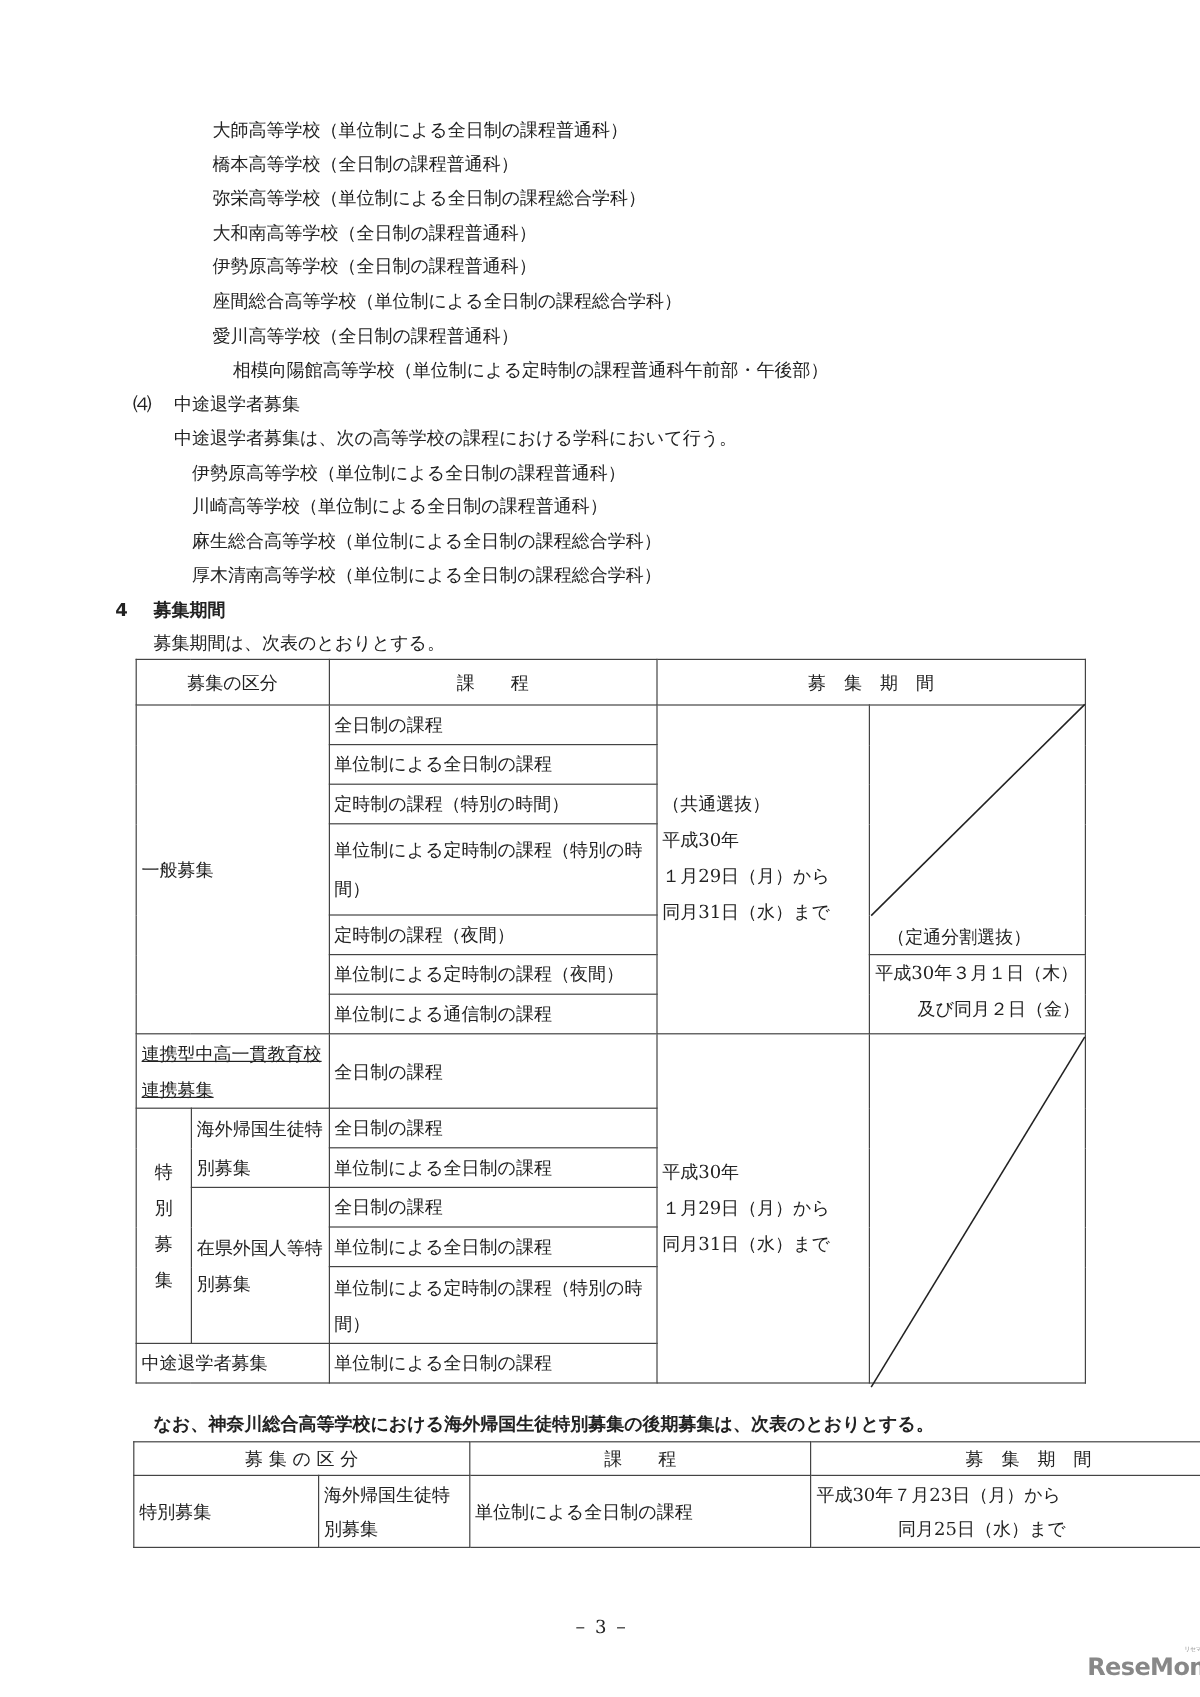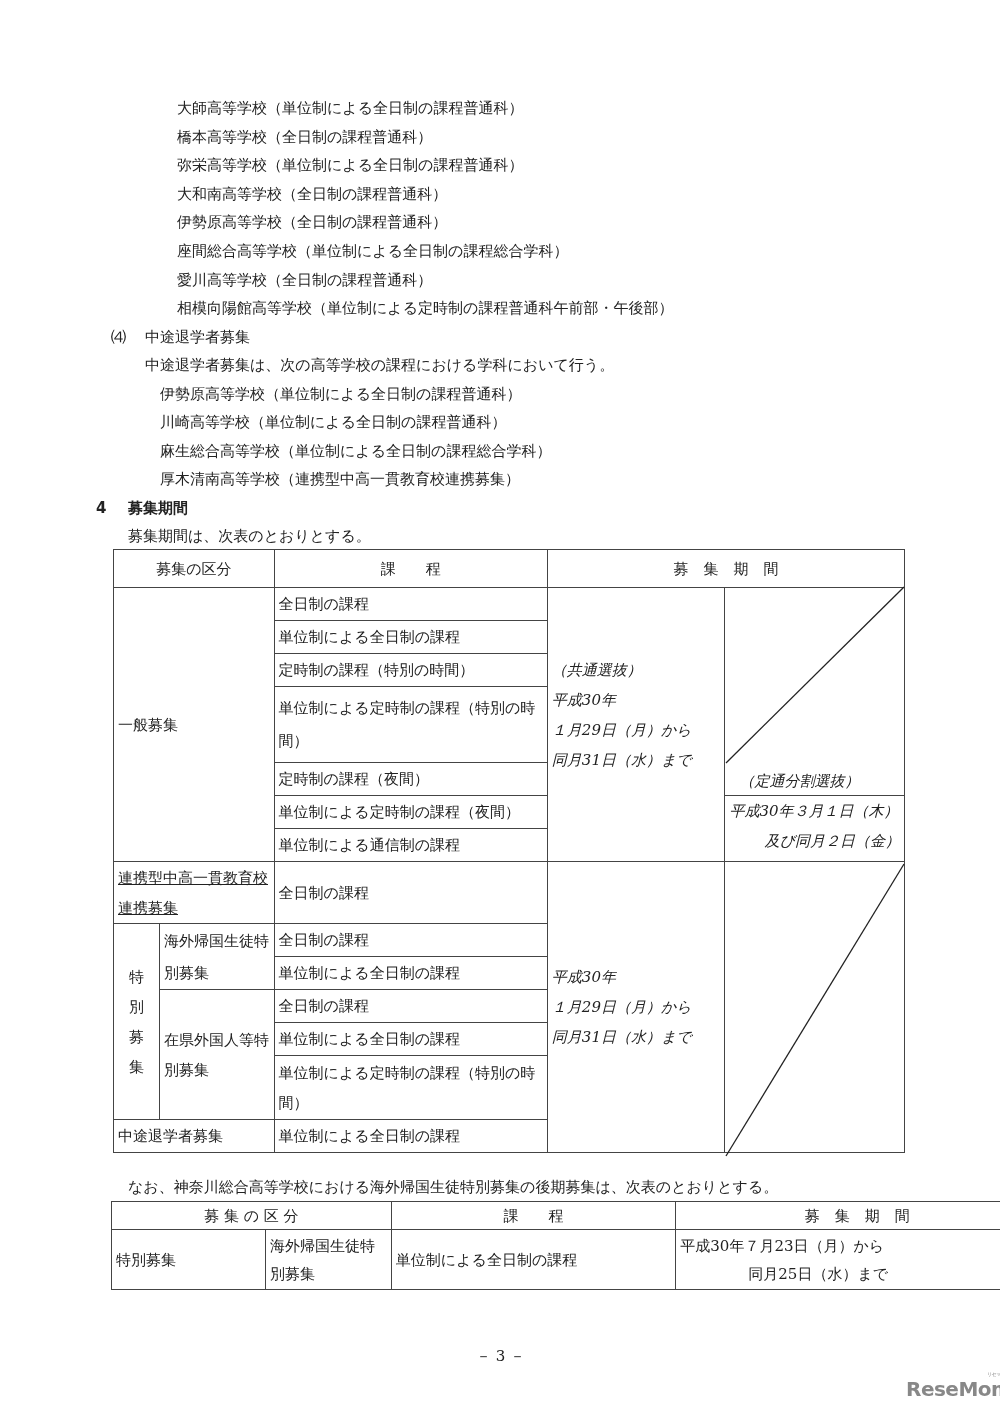--- a/index.html
+++ b/index.html
@@ -9,44 +9,44 @@
   .bold { font-family: "DejaVu Sans", "Liberation Sans", sans-serif; font-weight: bold; }
   table.t { position: absolute; border-collapse: collapse; font-size: 15px; }
   table.t td { border: 1.5px solid #444; padding: 0 4px; vertical-align: middle; line-height: 30px; }
   .c { text-align: center; }
   .diag { position: absolute; pointer-events: none; }
   .pg { position: absolute; left: 476px; top: 1347px; font-size: 15px; }
   .logo { position: absolute; left: 906px; top: 1377px; font-family: "DejaVu Sans", sans-serif;
           font-weight: bold; font-size: 20px; color: #888; letter-spacing: -0.5px; }
   .logo small { position: absolute; right: 6px; top: -6px; font-size: 5px; font-weight: normal; }
   .vert { line-height: 32px; text-align: center; }
-  .period { line-height: 32px; font-style: italic; }
+  .period { line-height: 32px; }
 </style>
 </head>
 <body>
 
 <div>
   <div class="line" style="left:177px;top:98px;">大師高等学校（単位制による全日制の課程普通科）</div>
   <div class="line" style="left:177px;top:127px;">橋本高等学校（全日制の課程普通科）</div>
-  <div class="line" style="left:177px;top:155px;">弥栄高等学校（単位制による全日制の課程普通科）</div>
+  <div class="line" style="left:177px;top:155px;">弥栄高等学校（単位制による全日制の課程総合学科）</div>
   <div class="line" style="left:177px;top:184px;">大和南高等学校（全日制の課程普通科）</div>
   <div class="line" style="left:177px;top:212px;">伊勢原高等学校（全日制の課程普通科）</div>
   <div class="line" style="left:177px;top:241px;">座間総合高等学校（単位制による全日制の課程総合学科）</div>
   <div class="line" style="left:177px;top:270px;">愛川高等学校（全日制の課程普通科）</div>
-  <div class="line" style="left:177px;top:298px;">相模向陽館高等学校（単位制による定時制の課程普通科午前部・午後部）</div>
+  <div class="line" style="left:194px;top:298px;">相模向陽館高等学校（単位制による定時制の課程普通科午前部・午後部）</div>
 </div>
 
 <div class="line" style="left:111px;top:327px;">⑷</div>
 <div class="line" style="left:145px;top:327px;">中途退学者募集</div>
 <div class="line" style="left:145px;top:355px;">中途退学者募集は、次の高等学校の課程における学科において行う。</div>
 <div>
   <div class="line" style="left:160px;top:384px;">伊勢原高等学校（単位制による全日制の課程普通科）</div>
   <div class="line" style="left:160px;top:412px;">川崎高等学校（単位制による全日制の課程普通科）</div>
   <div class="line" style="left:160px;top:441px;">麻生総合高等学校（単位制による全日制の課程総合学科）</div>
-  <div class="line" style="left:160px;top:469px;">厚木清南高等学校（連携型中高一貫教育校連携募集）</div>
+  <div class="line" style="left:160px;top:469px;">厚木清南高等学校（単位制による全日制の課程総合学科）</div>
 </div>
 
 <div class="line bold" style="left:96px;top:498px;">4</div>
 <div class="line bold" style="left:128px;top:498px;">募集期間</div>
 <div class="line" style="left:128px;top:526px;">募集期間は、次表のとおりとする。</div>
 
 <table class="t" style="left:113px;top:549px;width:792px;">
   <colgroup>
     <col style="width:46px">
       <col style="width:114px">
@@ -136,21 +136,21 @@
     <td>単位制による全日制の課程</td>
   </tr>
 </tbody>
   </table>
 
 <svg class="diag" style="left:0;top:0;" width="1000" height="1414">
   <line x1="726" y1="763" x2="904" y2="587" stroke="#222" stroke-width="1.3"></line>
   <line x1="726" y1="1156" x2="904" y2="864" stroke="#222" stroke-width="1.3"></line>
 </svg>
 
-<div class="line" style="left:128px;top:1177px;">なお、神奈川総合高等学校における海外帰国生徒特別募集の後期募集は、次表のとおりとする。</div>
+<div class="line" style="left:128px;top:1177px;font-weight:bold;">なお、神奈川総合高等学校における海外帰国生徒特別募集の後期募集は、次表のとおりとする。</div>
 
 <table class="t" style="left:111px;top:1201px;width:928px;">
   <colgroup>
     <col style="width:132px">
       <col style="width:108px">
       <col style="width:244px">
       <col style="width:311px">
   </colgroup>
   <tbody>
       <tr style="height:28px">

